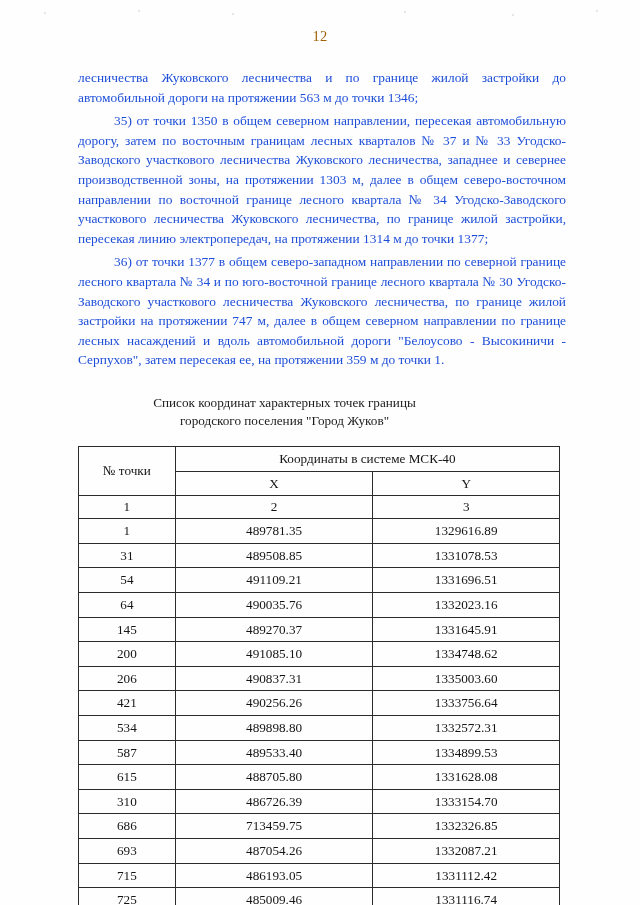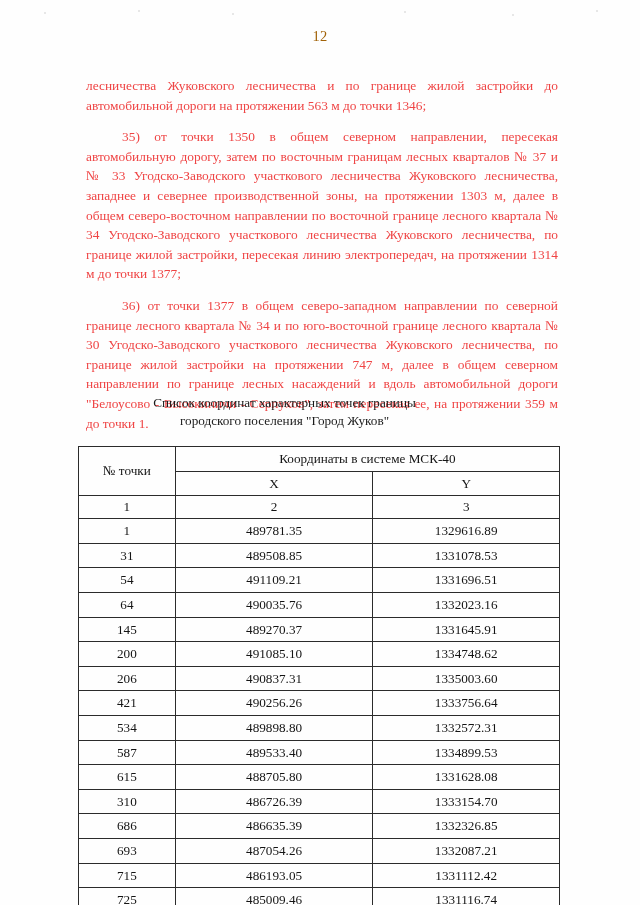--- a/index.html
+++ b/index.html
@@ -46,26 +46,26 @@
   }
 
   .body-text {
     position: absolute;
     left: 74px;
     top: 64px;
     width: 496px;
   }
 
   .body-text p {
-    margin: 12px;
+    margin: 4px;
     text-align: justify;
     text-justify: inter-word;
     font-size: 13.4px;
     line-height: 19.6px;
-    color: #ef4444;
+    color: #1d4ed8;
     hyphens: none;
   }
   .body-text p.indent {
     text-indent: 36px;
   }
 
   .table-caption {
     position: absolute;
     left: 0;
     top: 394px;
@@ -205,21 +205,21 @@
           <td>488705.80</td>
           <td>1331628.08</td>
         </tr>
       <tr>
           <td>310</td>
           <td>486726.39</td>
           <td>1333154.70</td>
         </tr>
       <tr>
           <td>686</td>
-          <td>486635.39</td>
+          <td>713459.75</td>
           <td>1332326.85</td>
         </tr>
       <tr>
           <td>693</td>
           <td>487054.26</td>
           <td>1332087.21</td>
         </tr>
       <tr>
           <td>715</td>
           <td>486193.05</td>

